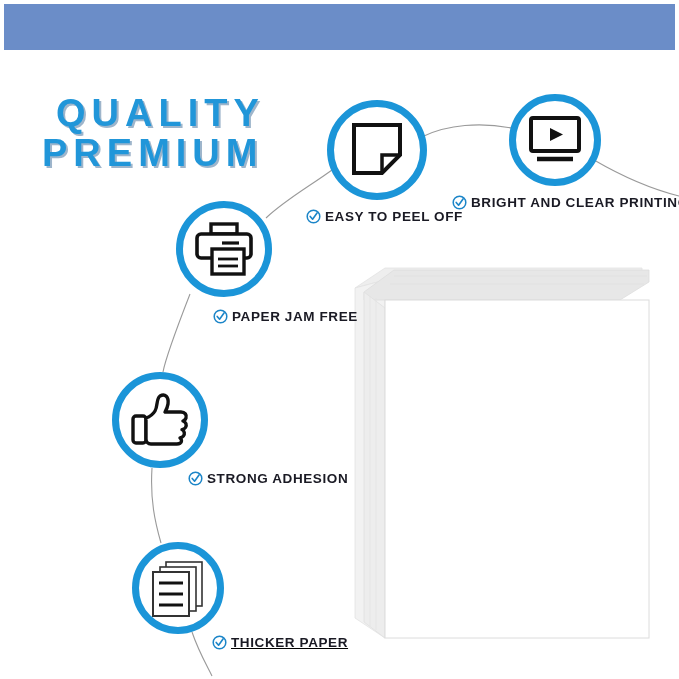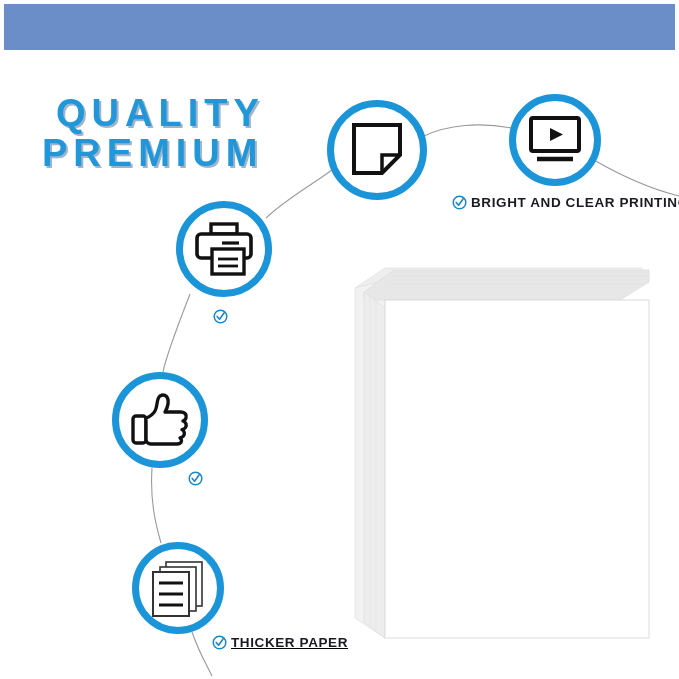--- a/index.html
+++ b/index.html
@@ -135,20 +135,27 @@
   </div>
 
   <div class="feature-circle" style="left:327px; top:100px; width:100px; height:100px; border:7px solid #1b95d8;">
     <span class="feature-icon">
       <svg width="62" height="62" viewBox="0 0 62 62">
         <path d="M 8 6 L 54 6 L 54 36 L 36 54 L 8 54 Z" fill="#ffffff" stroke="#111111" stroke-width="4" stroke-linejoin="miter"></path>
         <path d="M 54 36 L 36 36 L 36 54" fill="none" stroke="#111111" stroke-width="3.5" stroke-linejoin="miter"></path>
       </svg>
     </span>
   </div>
+  <div class="feature-label" style="left:306px; top:209px;">
+    <svg class="check-badge" width="15" height="15" viewBox="0 0 15 15">
+      <circle cx="7.5" cy="7.5" r="6.3" fill="#ffffff" stroke="#1b85c8" stroke-width="1.5"></circle>
+      <path d="M 4.2 7.4 L 6.6 10.2 L 11.2 3.8" fill="none" stroke="#1b85c8" stroke-width="1.6" stroke-linecap="round" stroke-linejoin="round"></path>
+    </svg>
+    <span class="label-text">EASY TO PEEL OFF</span>
+  </div>
 
   <div class="feature-circle" style="left:509px; top:94px; width:92px; height:92px; border:7px solid #1b95d8;">
     <span class="feature-icon">
       <svg width="58" height="52" viewBox="0 0 58 52">
         <rect x="5" y="4" width="48" height="33" rx="2" fill="#ffffff" stroke="#111111" stroke-width="4"></rect>
         <path d="M 24 14 L 37 20.5 L 24 27 Z" fill="#111111"></path>
         <line x1="11" y1="45" x2="47" y2="45" stroke="#111111" stroke-width="4.5" stroke-linecap="butt"></line>
       </svg>
     </span>
   </div>
@@ -174,37 +181,39 @@
         <line x1="25" y1="38" x2="45" y2="38" stroke="#111111" stroke-width="2.8"></line>
         <line x1="25" y1="45" x2="45" y2="45" stroke="#111111" stroke-width="2.8"></line>
       </svg>
     </span>
   </div>
   <div class="feature-label" style="left:213px; top:309px;">
     <svg class="check-badge" width="15" height="15" viewBox="0 0 15 15">
       <circle cx="7.5" cy="7.5" r="6.3" fill="#ffffff" stroke="#1b85c8" stroke-width="1.5"></circle>
       <path d="M 4.2 7.4 L 6.6 10.2 L 11.2 3.8" fill="none" stroke="#1b85c8" stroke-width="1.6" stroke-linecap="round" stroke-linejoin="round"></path>
     </svg>
+    <span class="label-text">PAPER JAM FREE</span>
   </div>
 
   <div class="feature-circle" style="left:112px; top:372px; width:96px; height:96px; border:7px solid #1b95d8;">
     <span class="feature-icon">
       <svg width="62" height="58" viewBox="0 0 62 58">
 
         <rect x="4" y="25" width="13" height="27" rx="3" fill="#ffffff" stroke="#111111" stroke-width="3.4"></rect>
 
         <path d="M 17 27 C 17 27, 23 25, 26 20 C 29 15, 27 8, 31 5 C 36 2, 40 6, 39 13 C 38.4 17, 36 21, 36 21 L 52 21 C 56 21, 58 24, 57 27 C 56.5 29, 54 30, 54 30 C 57 31, 58 34, 56.5 36.5 C 55.6 38, 53 38.6, 53 38.6 C 55.6 40, 56 43, 54.4 45 C 53.4 46.3, 51 46.8, 51 46.8 C 53 48.3, 53 51, 51 52.3 C 49.6 53.2, 47 53, 47 53 L 22 53 C 19 53, 17 51, 17 48 Z" fill="#ffffff" stroke="#111111" stroke-width="3.4" stroke-linejoin="round"></path>
       </svg>
     </span>
   </div>
   <div class="feature-label" style="left:188px; top:471px;">
     <svg class="check-badge" width="15" height="15" viewBox="0 0 15 15">
       <circle cx="7.5" cy="7.5" r="6.3" fill="#ffffff" stroke="#1b85c8" stroke-width="1.5"></circle>
       <path d="M 4.2 7.4 L 6.6 10.2 L 11.2 3.8" fill="none" stroke="#1b85c8" stroke-width="1.6" stroke-linecap="round" stroke-linejoin="round"></path>
     </svg>
+    <span class="label-text">STRONG ADHESION</span>
   </div>
 
   <div class="feature-circle" style="left:132px; top:542px; width:92px; height:92px; border:7px solid #1b95d8;">
     <span class="feature-icon">
       <svg width="60" height="58" viewBox="0 0 60 58">
         <rect x="18" y="3" width="36" height="44" fill="#ffffff" stroke="#333333" stroke-width="1.6"></rect>
         <rect x="12" y="8" width="36" height="44" fill="#ffffff" stroke="#333333" stroke-width="1.6"></rect>
         <rect x="5" y="13" width="36" height="44" fill="#ffffff" stroke="#333333" stroke-width="2"></rect>
         <line x1="11" y1="24" x2="35" y2="24" stroke="#111111" stroke-width="3"></line>
         <line x1="11" y1="35" x2="35" y2="35" stroke="#111111" stroke-width="3"></line>

